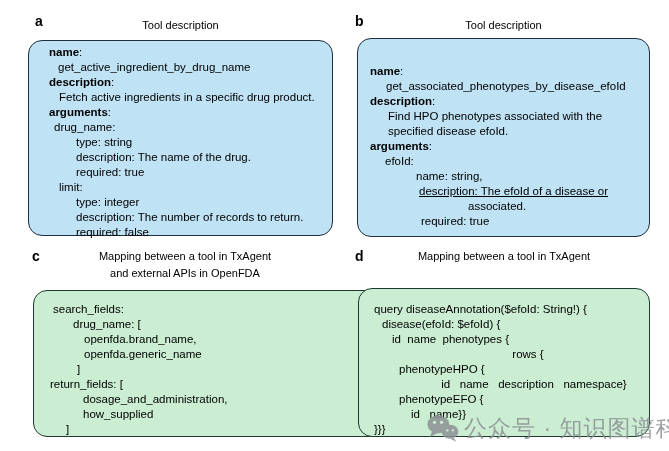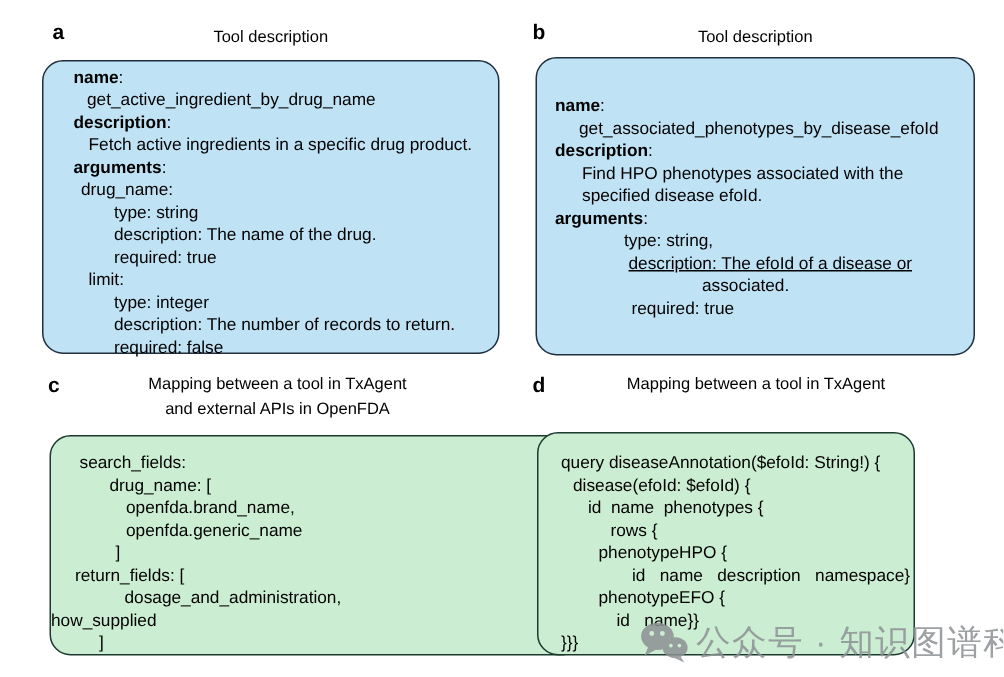--- a/index.html
+++ b/index.html
@@ -32,21 +32,21 @@
   .label-b{left:355px; top:13px;}
   .title-b{left:357px; top:17px; width:293px;}
   .box-b{left:357px; top:38px; width:293px; height:199px; padding-top:25px;}
   
   .label-c{left:32px; top:248px;}
   .title-c{left:33px; top:248px; width:304px;}
   .box-c{left:33px; top:290px; width:356px; height:147px; padding-top:11px;}
   
   .label-d{left:355px; top:248px;}
   .title-d{left:358px; top:248px; width:292px;}
-  .box-d{left:358px; top:288px; width:252px; height:149px; padding-top:13px;}
+  .box-d{left:358px; top:288px; width:292px; height:149px; padding-top:13px;}
 
   .watermark{
     position:absolute; left:426px; top:413px; display:flex; align-items:center;
     color:var(--wm); opacity:.85; pointer-events:none;
   }
   .watermark .txt{font-size:23px; letter-spacing:1px; white-space:nowrap; line-height:30px;}
   .watermark svg{margin-right:4px;}
 </style>
 </head>
 <body>
@@ -73,52 +73,53 @@
 
   <div class="plabel label-b">b</div>
   <div class="ptitle title-b">Tool description</div>
   <div class="box blue box-b">
       <div class="ln" style="padding-left: 12px;"><b>name</b>:</div>
       <div class="ln" style="padding-left: 28px;">get_associated_phenotypes_by_disease_efoId</div>
       <div class="ln" style="padding-left: 12px;"><b>description</b>:</div>
       <div class="ln" style="padding-left: 30px;">Find HPO phenotypes associated with the</div>
       <div class="ln" style="padding-left: 30px;">specified disease efoId.</div>
       <div class="ln" style="padding-left: 12px;"><b>arguments</b>:</div>
-      <div class="ln" style="padding-left: 58px;">type: string,</div>
+      <div class="ln" style="padding-left: 27px;">efoId:</div>
+      <div class="ln" style="padding-left: 58px;">name: string,</div>
       <div class="ln" style="padding-left: 61px; text-decoration: underline;">description: The efoId of a disease or</div>
       <div class="ln" style="padding-left: 110px;">associated.</div>
       <div class="ln" style="padding-left: 63px;">required: true</div>
     </div>
 
   <div class="plabel label-c">c</div>
   <div class="ptitle title-c">
     <div>Mapping between a tool in TxAgent</div>
     <div>and external APIs in OpenFDA</div>
   </div>
   <div class="box green box-c">
       <div class="ln" style="padding-left: 19px;">search_fields:</div>
       <div class="ln" style="padding-left: 39px;">drug_name: [</div>
       <div class="ln" style="padding-left: 50px;">openfda.brand_name,</div>
       <div class="ln" style="padding-left: 50px;">openfda.generic_name</div>
       <div class="ln" style="padding-left: 43px;">]</div>
       <div class="ln" style="padding-left: 16px;">return_fields: [</div>
       <div class="ln" style="padding-left: 49px;">dosage_and_administration,</div>
-      <div class="ln" style="">how_supplied</div>
+      <div class="ln" style="padding-left: 49px;">how_supplied</div>
       <div class="ln" style="padding-left: 32px;">]</div>
     </div>
 
   <div class="plabel label-d">d</div>
   <div class="ptitle title-d">
     <div>Mapping between a tool in TxAgent</div>
   </div>
   <div class="box green box-d">
       <div class="ln" style="padding-left: 15px;">query diseaseAnnotation($efoId: String!) {</div>
       <div class="ln" style="padding-left: 23px;">disease(efoId: $efoId) {</div>
       <div class="ln" style="padding-left: 33px;">id  name  phenotypes {</div>
-      <div class="ln" style="padding-left: 48px;">rows {</div>
+      <div class="ln" style="padding-left: 48px; text-align: center;">rows {</div>
       <div class="ln" style="padding-left: 40px;">phenotypeHPO {</div>
       <div class="ln" style="padding-left: 60px; text-align: center;">id   name   description   namespace}</div>
       <div class="ln" style="padding-left: 40px;">phenotypeEFO {</div>
       <div class="ln" style="padding-left: 52px;">id   name}}</div>
       <div class="ln" style="padding-left: 15px;">}}}</div>
     </div>
 
   <div class="watermark">
     <svg width="34" height="30" viewBox="0 0 36 30" aria-hidden="true">
       <ellipse cx="13" cy="11" rx="11.5" ry="9.6" fill="#8C9194"></ellipse>

